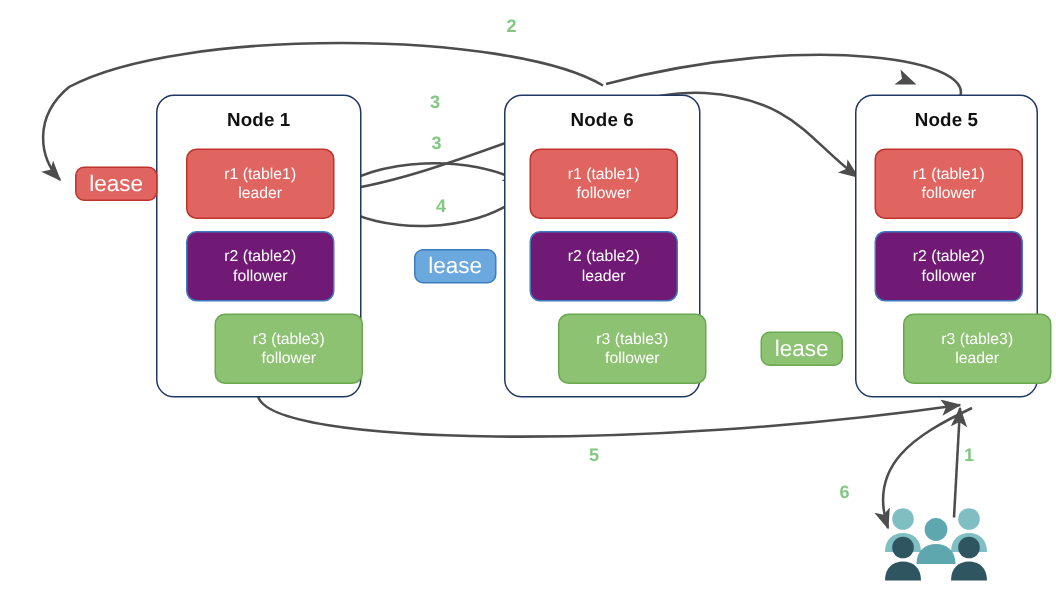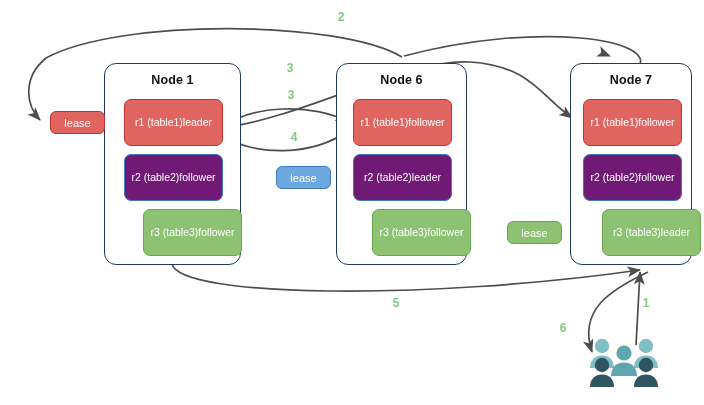--- a/index.html
+++ b/index.html
@@ -7,29 +7,29 @@
        font-family:"Liberation Sans","DejaVu Sans",sans-serif;}
   #stage{position:relative;width:704px;height:405px;background:#fff;}
   #wires{position:absolute;left:0;top:0;width:704px;height:405px;}
 
   .node{position:absolute;box-sizing:border-box;
         border:1.6px solid #1f3864;border-radius:12px;background:#fff;}
   .node-title{position:absolute;left:0;right:0;top:9px;text-align:center;
         font-size:12.5px;font-weight:bold;color:#111;letter-spacing:.1px;}
 
   .range{position:absolute;box-sizing:border-box;border-radius:7px;
-        display:flex;align-items:center;justify-content:center;
+        display:flex;flex-direction:column;align-items:center;justify-content:center;
         color:#fff;font-size:10.5px;line-height:13px;text-align:center;}
   .r-red{background:#e0645f;border:1.5px solid #c0332c;}
   .r-blue{background:#701a75;border:1.5px solid #3f7cbe;}
   .r-green{background:#8cc271;border:1.5px solid #6aa84f;margin-left:19px;}
 
   .lease{position:absolute;box-sizing:border-box;border-radius:6px;
         display:flex;align-items:center;justify-content:center;
-        color:#fff;font-size:11px;}
+        color:#fff;font-size:15px;}
   .lease.red{background:#e0645f;border:1.5px solid #c0332c;}
   .lease.blue{background:#6aa8dd;border:1.5px solid #3f7cbe;}
   .lease.green{background:#8cc271;border:1.5px solid #6aa84f;}
 
   .step{position:absolute;color:#82c882;font-size:12px;font-weight:bold;
         text-align:center;width:18px;}
 
   #users{position:absolute;left:588px;top:337px;width:72px;height:52px;}
 </style>
 </head>
@@ -90,21 +90,21 @@
       <span>r2 (table2)</span>
       <span>leader</span>
     </div>
     <div class="range r-green" style="left:16px;top:145px;width:99px;height:47px;">
       <span>r3 (table3)</span>
       <span>follower</span>
     </div>
   </div>
 
   <div class="node" style="left:570px;top:63px;width:122px;height:202px;">
-    <div class="node-title">Node 7</div>
+    <div class="node-title">Node 5</div>
     <div class="range r-red" style="left:12px;top:35px;width:99px;height:47px;">
       <span>r1 (table1)</span>
       <span>follower</span>
     </div>
     <div class="range r-blue" style="left:12px;top:90px;width:99px;height:47px;">
       <span>r2 (table2)</span>
       <span>follower</span>
     </div>
     <div class="range r-green" style="left:12px;top:145px;width:99px;height:47px;">
       <span>r3 (table3)</span>

